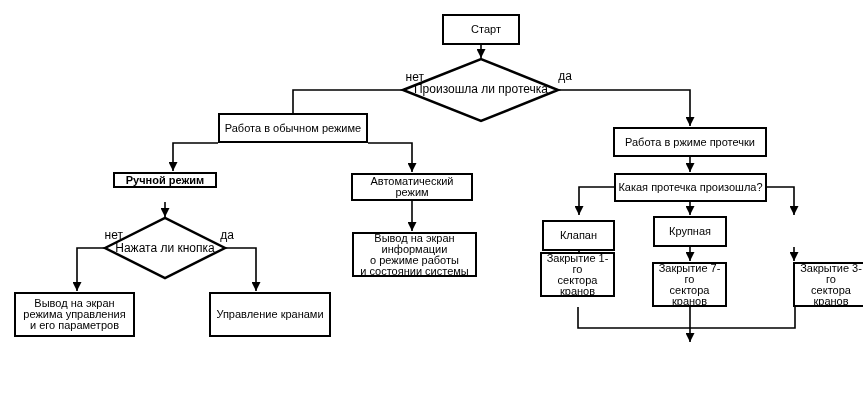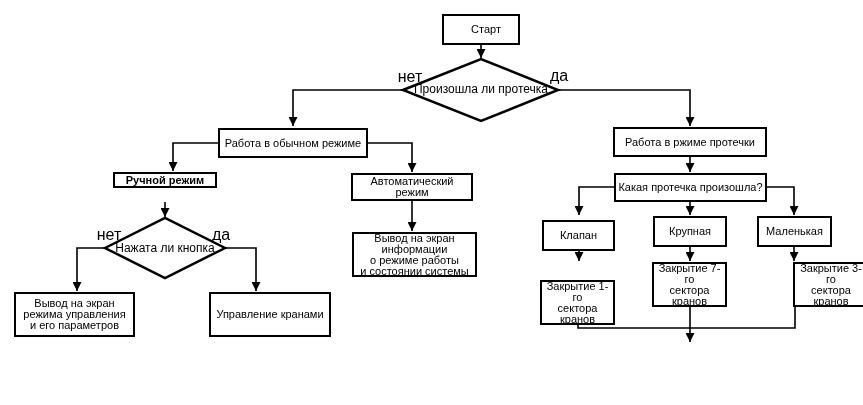--- a/index.html
+++ b/index.html
@@ -32,23 +32,23 @@
     display: flex;
     align-items: center;
     justify-content: center;
     text-align: center;
     font-size: 11px;
     line-height: 11px;
     white-space: pre-line;
   }
   .elabel {
     position: absolute;
-    font-size: 16px;
+    font-size: 12px;
     line-height: 12px;
-    text-align: center;
+    text-align: right;
   }
 </style>
 </head>
 <body>
 
 <div class="canvas">
 
   <svg class="wires" width="863" height="405" viewBox="0 0 863 405">
     <defs>
       <marker id="arrow" viewBox="0 0 10 10" refX="10" refY="5" markerWidth="9" markerHeight="9" markerUnits="userSpaceOnUse" orient="auto">
@@ -77,21 +77,21 @@
       <polyline points="795,307 795,328 690,328"></polyline>
       <line x1="690" y1="307" x2="690" y2="342" marker-end="url(#arrow)"></line>
     </g>
 
     <polygon points="403,90 481,59 558,90 481,121" fill="#ffffff" stroke="#000000" stroke-width="2.5"></polygon>
     <polygon points="105,248 165,218 225,248 165,278" fill="#ffffff" stroke="#000000" stroke-width="2.5"></polygon>
   </svg>
 
   <div class="node" style="left:442px; top:14px; width:78px; height:31px;padding-left:12px;">Старт</div>
 
-  <div class="node" style="left:218px; top:128px; width:150px; height:30px;">Работа в обычном режиме</div>
+  <div class="node" style="left:218px; top:113px; width:150px; height:30px;">Работа в обычном режиме</div>
 
   <div class="node" style="left:613px; top:127px; width:154px; height:30px;">Работа в ржиме протечки</div>
 
   <div class="node" style="left:113px; top:172px; width:104px; height:16px;font-weight:bold;">Ручной режим</div>
 
   <div class="node" style="left:351px; top:173px; width:122px; height:28px;">Автоматический  режим</div>
 
   <div class="node" style="left:14px; top:292px; width:121px; height:45px;">Вывод на экран
 режима управления
 и его параметров</div>
@@ -102,23 +102,22 @@
 информации
 о режиме работы
 и состоянии системы</div>
 
   <div class="node" style="left:614px; top:173px; width:153px; height:29px;">Какая протечка произошла?</div>
 
   <div class="node" style="left:542px; top:220px; width:73px; height:31px;">Клапан</div>
 
   <div class="node" style="left:653px; top:216px; width:74px; height:31px;">Крупная</div>
 
-  <div class="node" style="left:757px; top:216px; width:75px; height:31px;">Маленькая</div>
 
-  <div class="node" style="left:540px; top:280px; width:75px; height:45px;">Закрытие 1-го
+  <div class="node" style="left:540px; top:252px; width:75px; height:45px;">Закрытие 1-го
 сектора кранов</div>
 
   <div class="node" style="left:652px; top:262px; width:75px; height:45px;">Закрытие 7-го
 сектора кранов</div>
 
   <div class="node" style="left:757px; top:262px; width:76px; height:45px;margin-left:36px;">Закрытие 3-го
 сектора кранов</div>
 
 
   <div class="dlabel" style="left:406px; top:80px; width:150px; height:18px; font-size:12px;">Произошла ли протечка</div>

